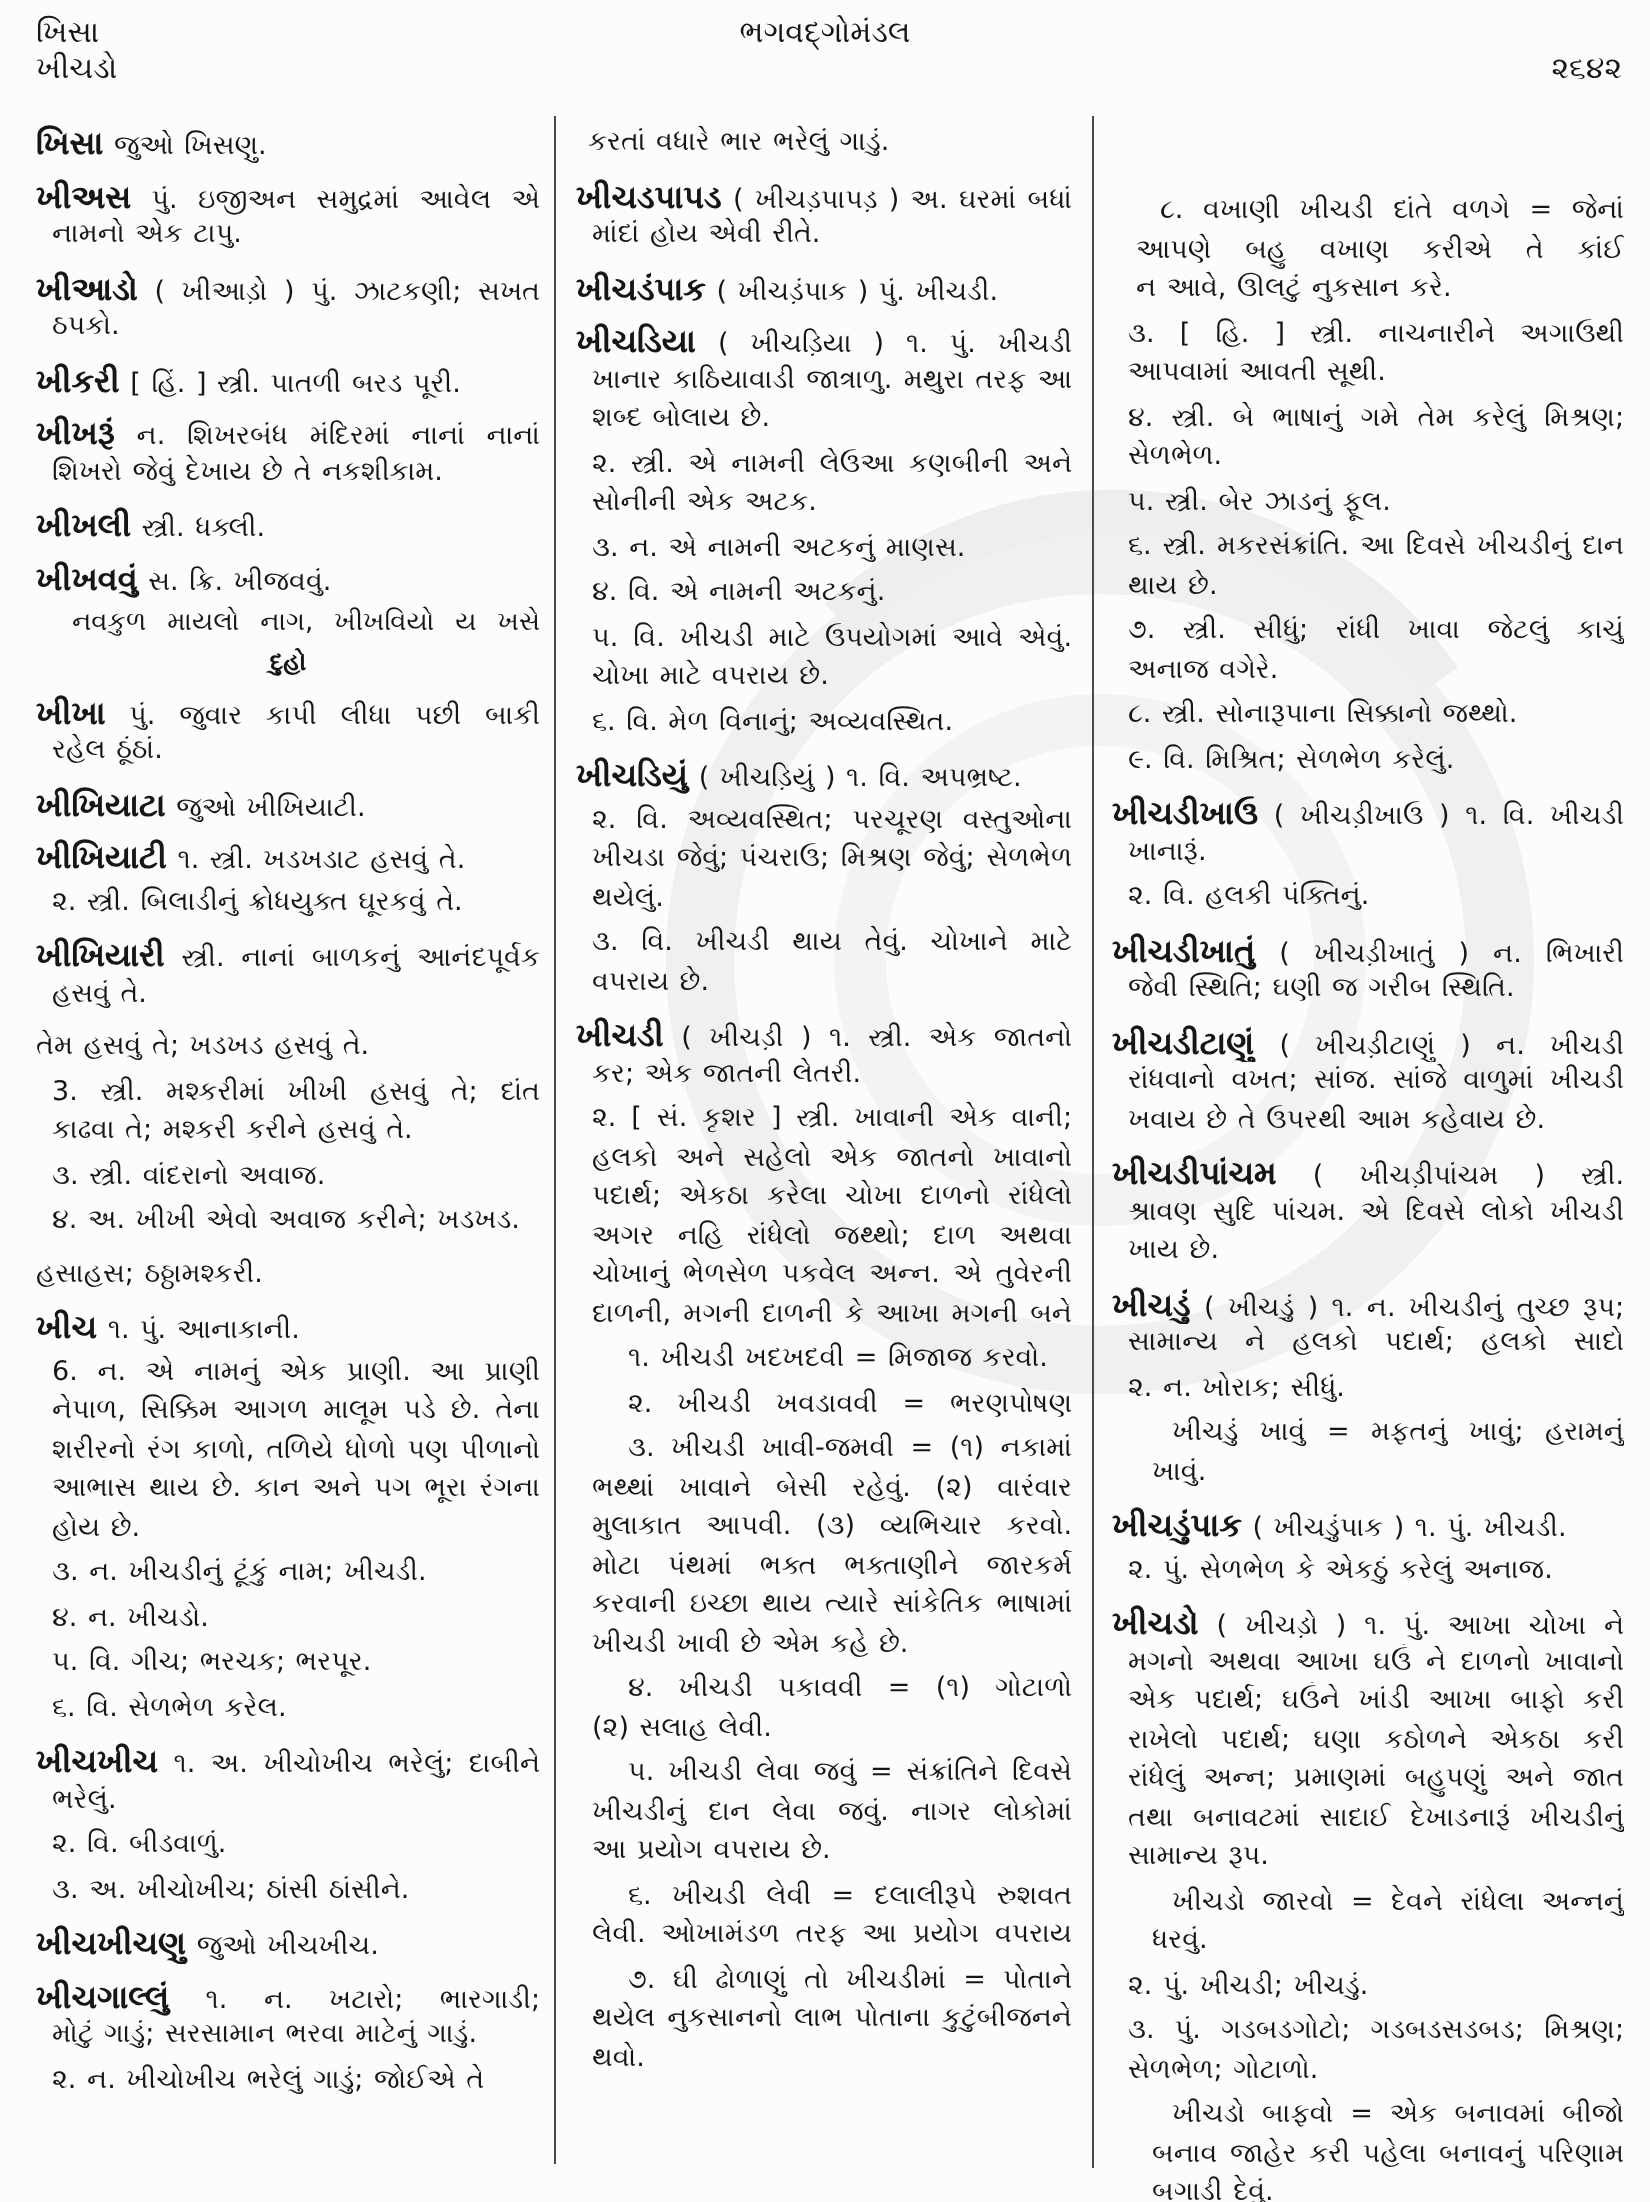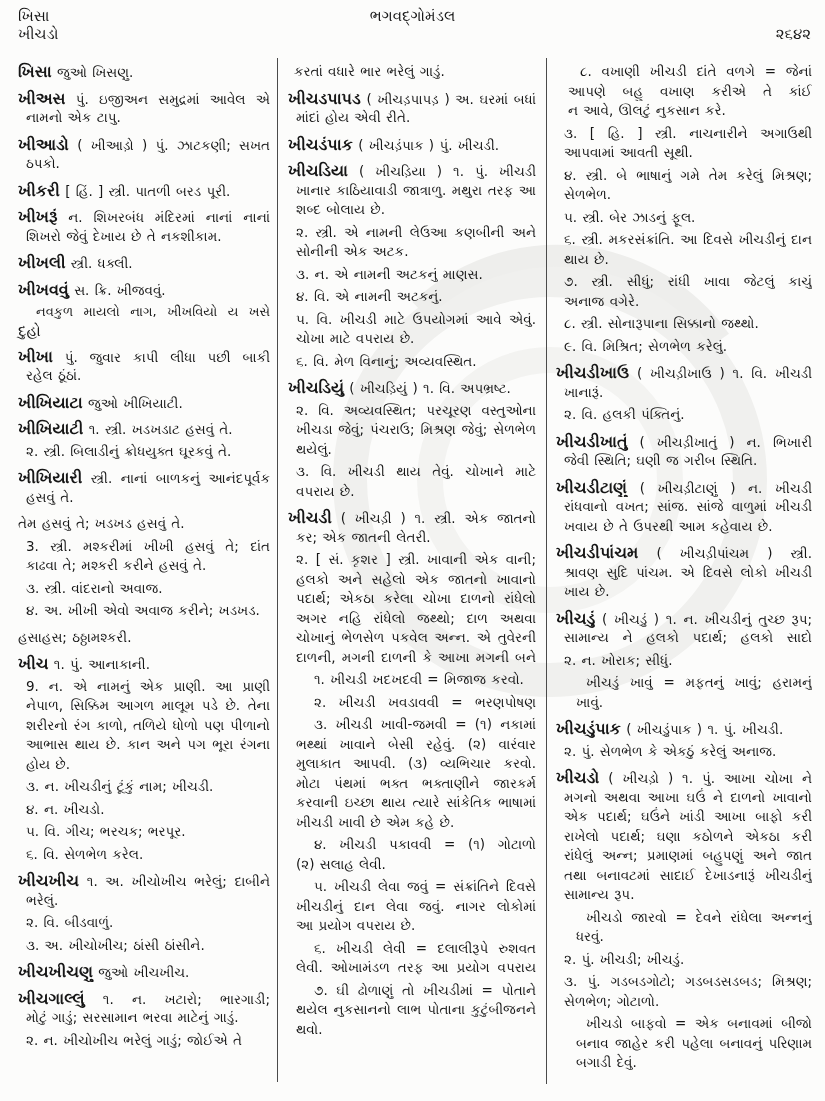--- a/index.html
+++ b/index.html
@@ -26,25 +26,25 @@
     text-align: justify; text-align-last: justify; word-spacing: 1px;
   }
   .ln.last { text-align-last: left; }
   .hw { font-weight: bold; font-size: 16px; }
   .entry .ln + .ln { padding-left: 8px; }
   .sense .ln { padding-left: 8px; }
   .continuation .ln { padding-left: 6px; }
   .idiom .ln { padding-left: 8px; }
   .idiom .ln:first-child { padding-left: 26px; }
   .col3 .idiom .ln { padding-left: 12px; }
-  .col3 .idiom .ln:first-child { padding-left: 24px; }
+  .col3 .idiom .ln:first-child { padding-left: 24px; margin-top: 34px; }
   .phrase .ln { padding-left: 20px; }
   .phrase .ln:first-child { padding-left: 30px; }
   .quote .ln { padding-left: 18px; font-size: 13px; }
-  .quote .src { height: 18px; line-height: 18px; text-align: left; font-weight: normal; font-size: 15px; }
+  .quote .src { height: 18px; line-height: 18px; text-align: center; font-weight: bold; font-size: 12px; }
 </style>
 </head>
 <body>
 
 <svg class="watermark" viewBox="0 0 480 560" xmlns="http://www.w3.org/2000/svg">
   <circle cx="250" cy="290" r="200" fill="none" stroke="#f0f0ee" stroke-width="34"></circle>
   <circle cx="250" cy="290" r="120" fill="none" stroke="#f3f3f1" stroke-width="26"></circle>
   <path d="M120 120 A200 200 0 0 1 420 150" fill="none" stroke="#eeeeec" stroke-width="22"></path>
 </svg>
 
@@ -117,21 +117,21 @@
     <div class="blk sense">
       <div class="ln last"><span class="txt">૪. અ. ખીખી એવો અવાજ કરીને; ખડખડ.</span></div>
     </div>
     <div class="blk entry">
       <div class="ln last"><span class="txt">હસાહસ; ઠઠ્ઠામશ્કરી.</span></div>
     </div>
     <div class="blk entry">
       <div class="ln last"><span class="hw">ખીચ</span> <span class="txt">૧. પું. આનાકાની.</span></div>
     </div>
     <div class="blk sense">
-      <div class="ln"><span class="txt">9. ન. એ નામનું એક પ્રાણી. આ પ્રાણી</span></div>
+      <div class="ln"><span class="txt">6. ન. એ નામનું એક પ્રાણી. આ પ્રાણી</span></div>
       <div class="ln"><span class="txt">નેપાળ, સિક્કિમ આગળ માલૂમ પડે છે. તેના</span></div>
       <div class="ln"><span class="txt">શરીરનો રંગ કાળો, તળિયે ધોળો પણ પીળાનો</span></div>
       <div class="ln"><span class="txt">આભાસ થાય છે. કાન અને પગ ભૂરા રંગના</span></div>
       <div class="ln last"><span class="txt">હોય છે.</span></div>
     </div>
     <div class="blk sense">
       <div class="ln last"><span class="txt">૩. ન. ખીચડીનું ટૂંકું નામ; ખીચડી.</span></div>
     </div>
     <div class="blk sense">
       <div class="ln last"><span class="txt">૪. ન. ખીચડો.</span></div>

